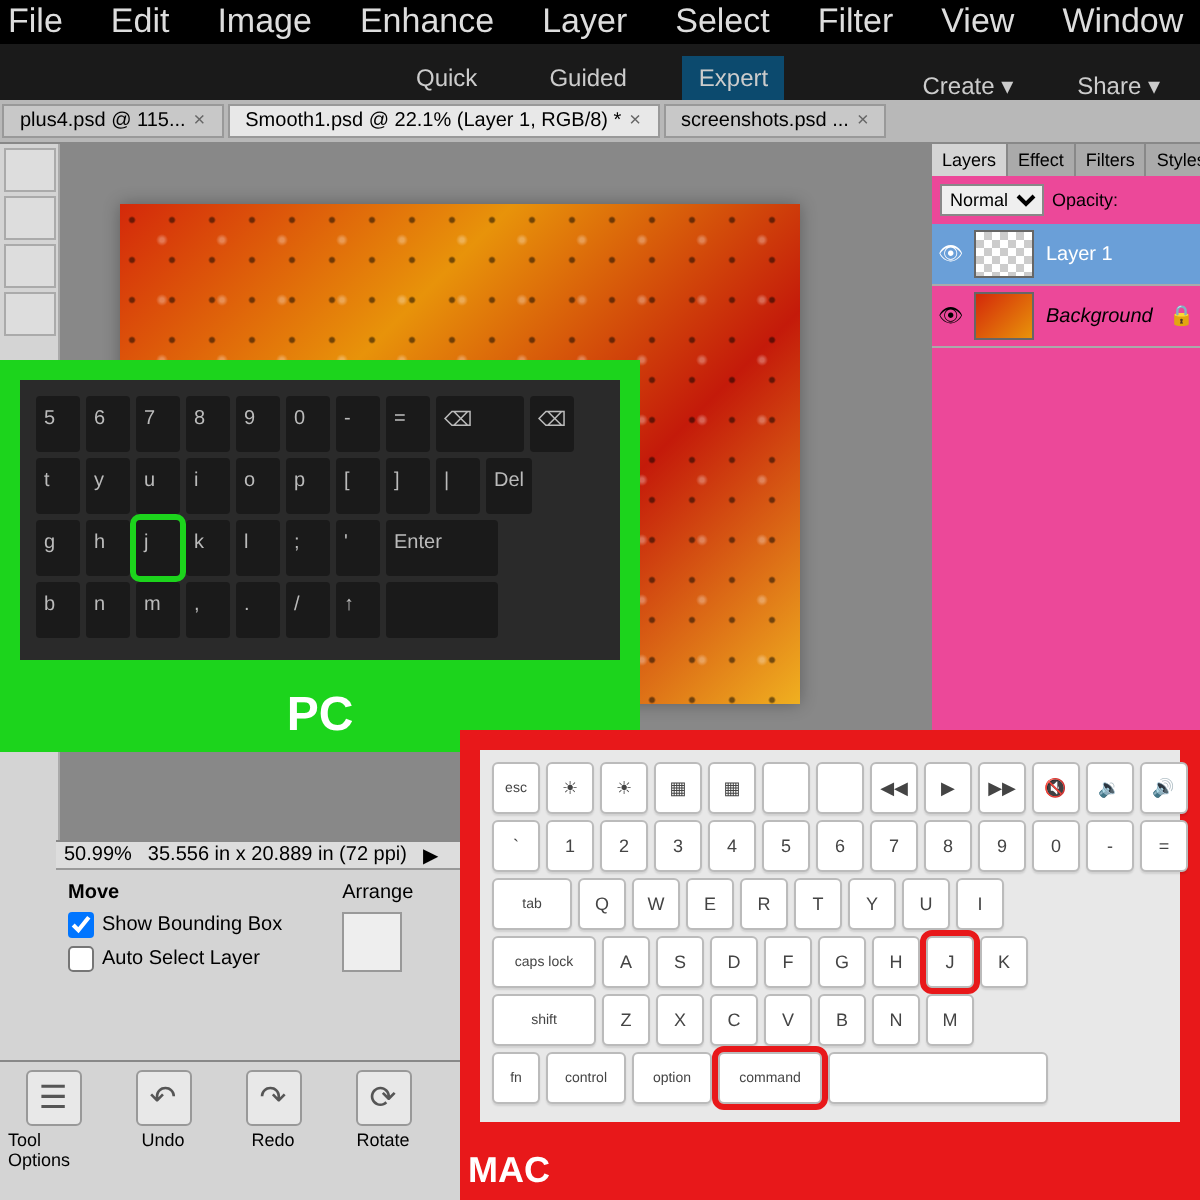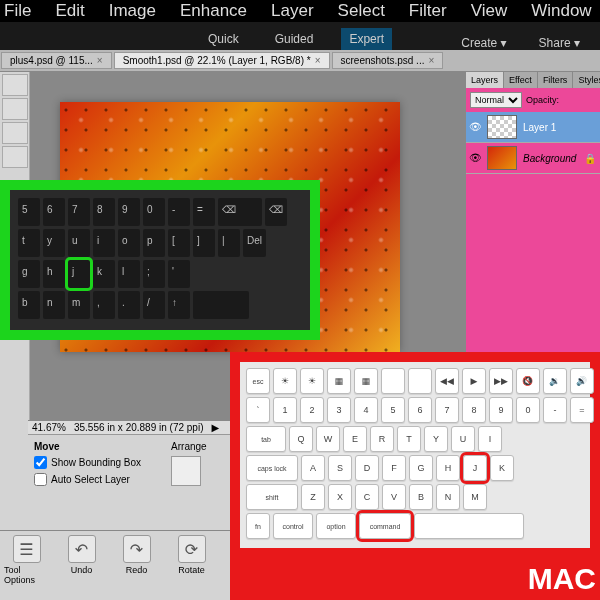--- a/index.html
+++ b/index.html
@@ -48,21 +48,21 @@
 .pc-frame{border:10px solid #1cd41c;background:#2a2a2a;padding:8px}
 .pc-label{background:#1cd41c;color:#fff;font-weight:bold;text-align:center;font-size:24px;padding:4px;font-family:Arial Black,sans-serif}
 .kb-row{display:flex;gap:3px;margin-bottom:3px}
 .key{background:#1a1a1a;color:#bbb;font-size:10px;padding:6px 4px;min-width:22px;height:28px;display:flex;align-items:flex-start;justify-content:flex-start;border-radius:2px}
 .key.w2{min-width:44px}
 .key.w3{min-width:56px}
 .key.hl{outline:3px solid #1cd41c}
 
 .mac-kb{position:absolute;right:0;bottom:0;width:370px;z-index:20}
 .mac-frame{border:10px solid #e8181a;background:#e8e8e8;padding:6px}
-.mac-label{background:#e8181a;color:#fff;font-weight:bold;text-align:right;font-size:30px;padding:4px;font-family:Arial Black,sans-serif}
+.mac-label{background:#e8181a;color:#fff;font-weight:bold;text-align:left;font-size:18px;padding:4px;font-family:Arial Black,sans-serif}
 .mkey{background:#fff;color:#444;font-size:9px;min-width:24px;height:26px;display:flex;align-items:center;justify-content:center;border:1px solid #bbb;border-radius:3px;box-shadow:0 1px 1px rgba(0,0,0,.1)}
 .mkey.w2{min-width:40px;font-size:7px}
 .mkey.w3{min-width:52px;font-size:7px}
 .mkey.hl{outline:3px solid #e8181a}
 .mrow{display:flex;gap:3px;margin-bottom:3px}
 </style>
 </head>
 <body>
 
 <div class="topbar">
@@ -144,21 +144,21 @@
       <span class="eye">👁</span>
       <div class="thumb img"></div>
       <span style="font-style:italic">Background</span>
       <span style="margin-left:auto">🔒</span>
     </div>
   </div>
 </div>
 
 <div class="statusbar">
   <div class="ruler">
-    <span>41.67%</span>
+    <span>50.99%</span>
     <span>35.556 in x 20.889 in (72 ppi)</span>
     <span>▶</span>
   </div>
   <div class="opts">
     <div class="col">
       <b>Move</b>
       <label>
           <input type="checkbox" checked="" style=""> 
           <span>Show Bounding Box</span>
         </label>
@@ -235,32 +235,34 @@
         <div class="key">Del</div>
       </div>
     <div class="kb-row">
         <div class="key">g</div>
         <div class="key">h</div>
         <div class="key hl">j</div>
         <div class="key">k</div>
         <div class="key">l</div>
         <div class="key">;</div>
         <div class="key">'</div>
+        <div class="key w3">Enter</div>
       </div>
     <div class="kb-row">
         <div class="key">b</div>
         <div class="key">n</div>
         <div class="key">m</div>
         <div class="key">,</div>
         <div class="key">.</div>
         <div class="key">/</div>
         <div class="key">↑</div>
         <div class="key w3"></div>
       </div>
   </div>
+  <div class="pc-label">PC</div>
 </div>
 
 <div class="mac-kb">
   <div class="mac-frame">
     <div class="mrow">
         <div class="mkey" style="font-size:7px">esc</div>
         <div class="mkey">☀</div>
         <div class="mkey">☀</div>
         <div class="mkey">▦</div>
         <div class="mkey">▦</div>

